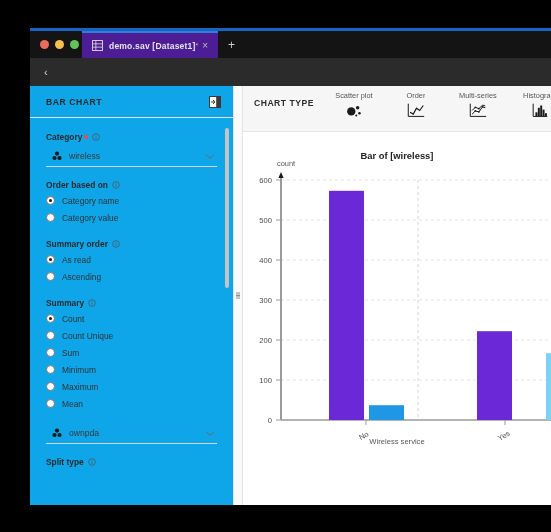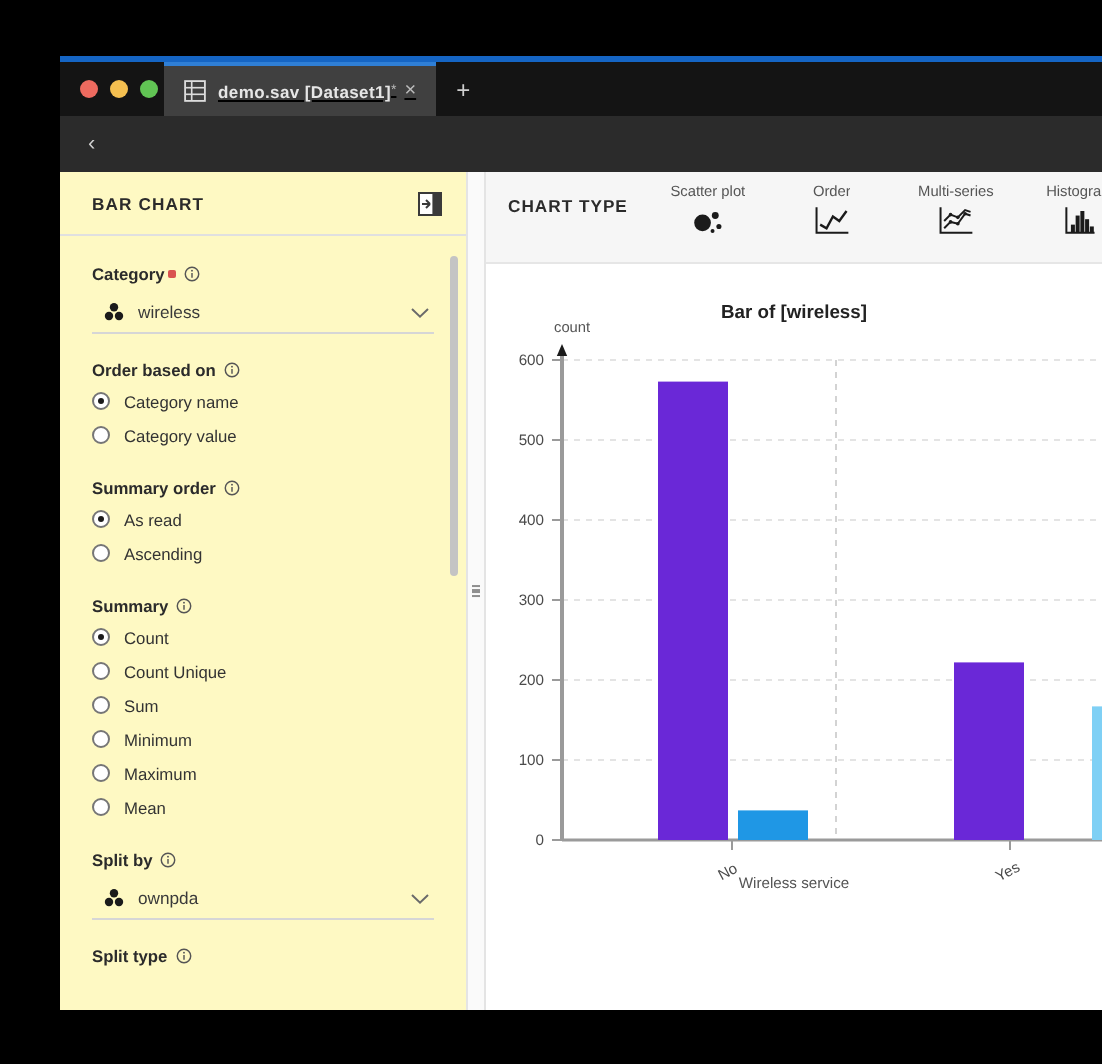--- a/index.html
+++ b/index.html
@@ -11,36 +11,36 @@
   .window{position:absolute;left:30px;top:28px;width:521px;height:477px;background:#1e1e1e;overflow:hidden;}
   .accent-line{position:absolute;left:0;top:0;width:521px;height:3px;background:#1565c4;}
 
   
   .tabstrip{position:absolute;left:0;top:3px;width:521px;height:27px;background:#141414;display:flex;align-items:center;}
   .traffic{display:flex;align-items:center;gap:6px;padding-left:10px;width:52px;box-sizing:border-box;}
   .dot{width:9px;height:9px;border-radius:50%;}
   .dot.r{background:#ed6a5f;}
   .dot.y{background:#f4bf50;}
   .dot.g{background:#61c454;}
-  .tab{position:relative;display:flex;align-items:center;height:27px;background:#404040;padding:0 6px 0 10px;min-width:130px;box-sizing:border-box;border-top:2px solid #2f7fd6;text-decoration:underline;}
+  .tab{position:relative;display:flex;align-items:center;height:27px;background:#4c1d95;padding:0 6px 0 10px;min-width:130px;box-sizing:border-box;border-top:2px solid #2f7fd6;}
   .tab .grid-ic{width:11px;height:11px;margin-right:6px;flex:none;}
   .tab .tlabel{color:#e6e6e6;font-size:8.5px;font-weight:bold;letter-spacing:.2px;white-space:nowrap;}
   .tab .sup{color:#bdbdbd;font-size:7px;vertical-align:super;}
   .tab .close{margin-left:auto;color:#bcbcbc;font-size:10px;line-height:1;padding:0 4px;}
   .newtab{color:#cfcfcf;font-size:12px;padding:0 10px;line-height:1;}
 
   
   .toolbar{position:absolute;left:0;top:30px;width:521px;height:28px;background:#2b2b2b;display:flex;align-items:center;}
   .backbtn{color:#d2d2d2;font-size:11px;padding-left:14px;line-height:1;}
 
   
   .split{position:absolute;left:0;top:58px;width:521px;height:419px;background:#f5f5f5;display:flex;}
 
   
-  .left{position:relative;width:203px;height:419px;background:#fef9c3;overflow:hidden;flex:none;}
+  .left{position:relative;width:203px;height:419px;background:#0ea5e9;overflow:hidden;flex:none;}
   .left-head{height:31px;display:flex;align-items:center;justify-content:space-between;padding:0 12px 0 16px;box-sizing:border-box;}
   .left-head .ttl{font-size:8.6px;font-weight:bold;letter-spacing:.55px;color:#2b2b2b;}
   .collapse-ic{width:12px;height:12px;}
   .left-sep{height:1px;background:#e0e0e0;margin:0;}
   .left-body{position:relative;padding:14px 16px 0 16px;box-sizing:border-box;height:388px;overflow:hidden;}
 
   .grp-lbl{display:flex;align-items:center;gap:4px;font-size:8.4px;font-weight:bold;color:#2b2b2b;margin:0 0 6px 0;}
   .grp-lbl .req{width:4px;height:4px;background:#d9534f;border-radius:1px;display:inline-block;margin-left:-2px;}
   .info-ic{width:8px;height:8px;flex:none;}
 
@@ -222,28 +222,20 @@
               <span class="radio"></span>
               <span class="rlbl">Maximum</span>
             </div>
             <div class="radio-row">
               <span class="radio"></span>
               <span class="rlbl">Mean</span>
             </div>
           </div>
 
           <div class="grp" style="margin-top:8px;">
-            <div class="grp-lbl">
-              <span>Split by</span>
-              <svg class="info-ic" viewBox="0 0 10 10">
-                <circle cx="5" cy="5" r="4.2" fill="none" stroke="#555" stroke-width="0.9"></circle>
-                <circle cx="5" cy="2.9" r="0.6" fill="#555"></circle>
-                <line x1="5" y1="4.3" x2="5" y2="7.4" stroke="#555" stroke-width="0.9"></line>
-              </svg>
-            </div>
             <div class="field">
               <svg class="var-ic" viewBox="0 0 10 10">
                 <circle cx="5" cy="2.6" r="2.1" fill="#1b1b1b"></circle>
                 <circle cx="2.5" cy="7" r="2.1" fill="#1b1b1b"></circle>
                 <circle cx="7.5" cy="7" r="2.1" fill="#1b1b1b"></circle>
               </svg>
               <span class="fval">ownpda</span>
               <svg class="chev" viewBox="0 0 10 7">
                 <polyline points="1,1.5 5,5.3 9,1.5" fill="none" stroke="#6a6a6a" stroke-width="1"></polyline>
               </svg>

